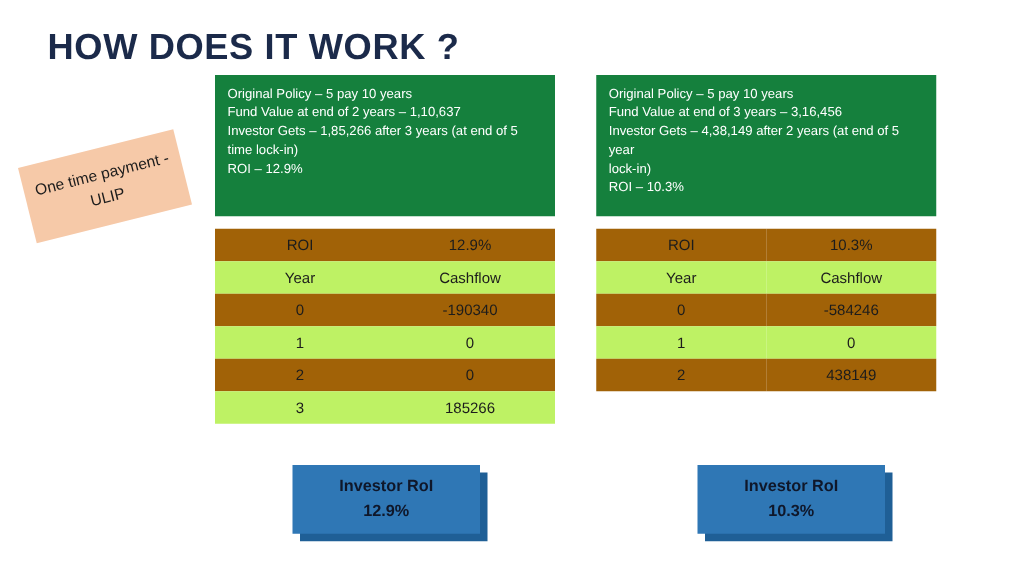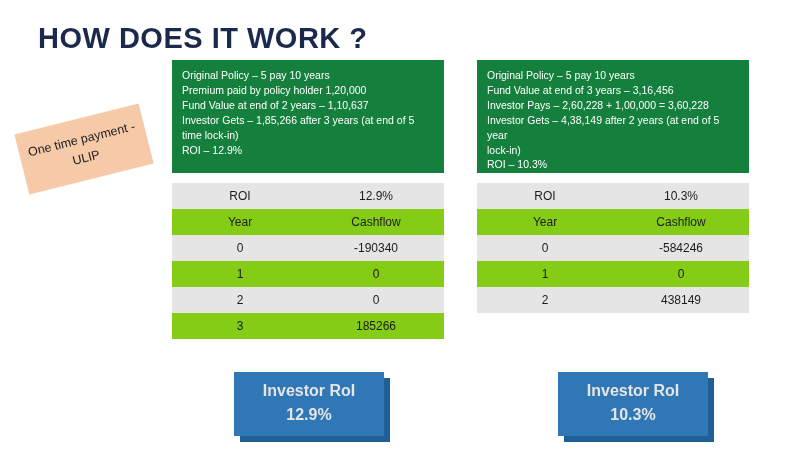--- a/index.html
+++ b/index.html
@@ -77,36 +77,36 @@
     font-size: 12px;
     color: #1c1c1c;
   }
   table.cf td {
     height: 26px;
     text-align: center;
     vertical-align: middle;
     border: none;
     padding: 0;
   }
-  table.cf tr.odd td { background: #e5e5e5; margin-top: 24px; }
-  table.cf tr.even td { background: #84cc16; }
+  table.cf tr.odd td { background: #a16207; margin-top: 24px; }
+  table.cf tr.even td { background: #bef264; }
   table.cf td.lbl { width: 50%; }
   table.cf td.val { width: 50%; }
   .tbl-left { left: 172px; top: 183px; }
   .tbl-right { left: 477px; top: 183px; }
 
   .roi-card {
     position: absolute;
     width: 150px;
   }
   .roi-card .body {
     background: #2f77b5;
-    color: #e5e5e5;
+    color: #0f172a;
     text-align: center;
-    font-size: 16px;
+    font-size: 13px;
     font-weight: bold;
     padding: 7px 0 9px 0;
     line-height: 1.5;
     position: relative;
     z-index: 2;
   }
   .roi-card .shadow {
     position: absolute;
     left: 6px;
     top: 6px;
@@ -123,31 +123,29 @@
 <body>
 
 <div class="slide">
 
   <div class="title">HOW DOES IT WORK ?</div>
 
   <div class="badge">One time payment - ULIP</div>
 
   <div class="infobox box-left">
     <div class="line">Original Policy – 5 pay 10 years</div>
-    <div class="line">Premium paid by policy holder 1,20,000</div>
     <div class="line">Fund Value at end of 2 years – 1,10,637</div>
     <div class="line">Investor Gets – 1,85,266 after 3 years (at end of 5</div>
     <div class="line">time lock-in)</div>
     <div class="line">ROI – 12.9%</div>
   </div>
 
   <div class="infobox box-right">
     <div class="line">Original Policy – 5 pay 10 years</div>
     <div class="line">Fund Value at end of 3 years – 3,16,456</div>
-    <div class="line">Investor Pays – 2,60,228 + 1,00,000 = 3,60,228</div>
     <div class="line">Investor Gets – 4,38,149 after 2 years (at end of 5 year</div>
     <div class="line">lock-in)</div>
     <div class="line">ROI – 10.3%</div>
   </div>
 
   <table class="cf tbl-left">
     <tbody>
         <tr class="odd">
       <td class="lbl">ROI</td>
       <td class="val">12.9%</td>

